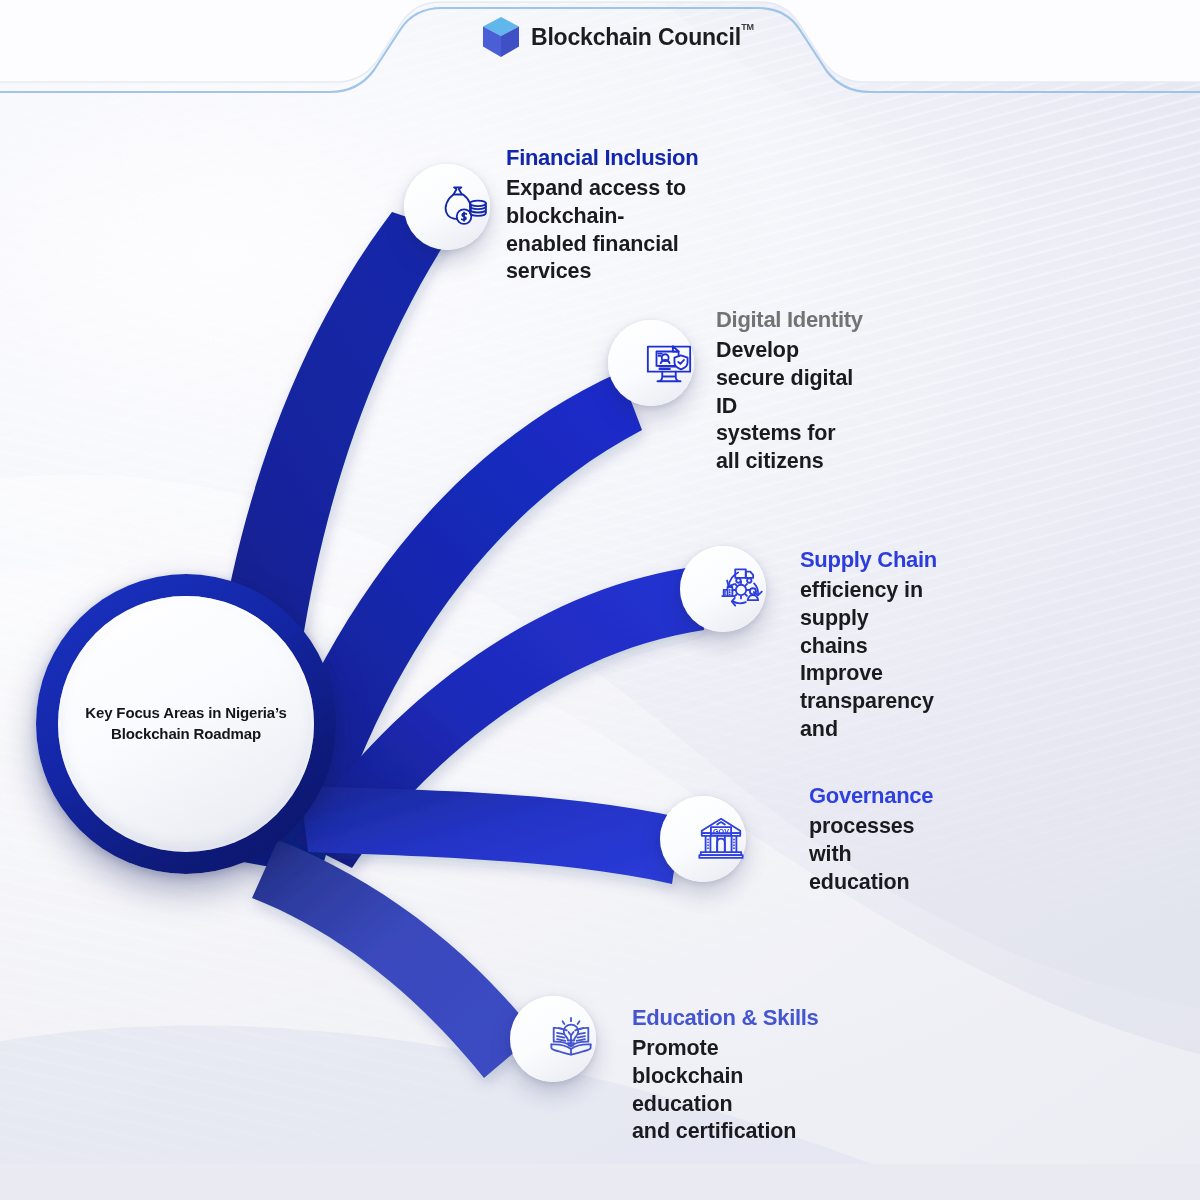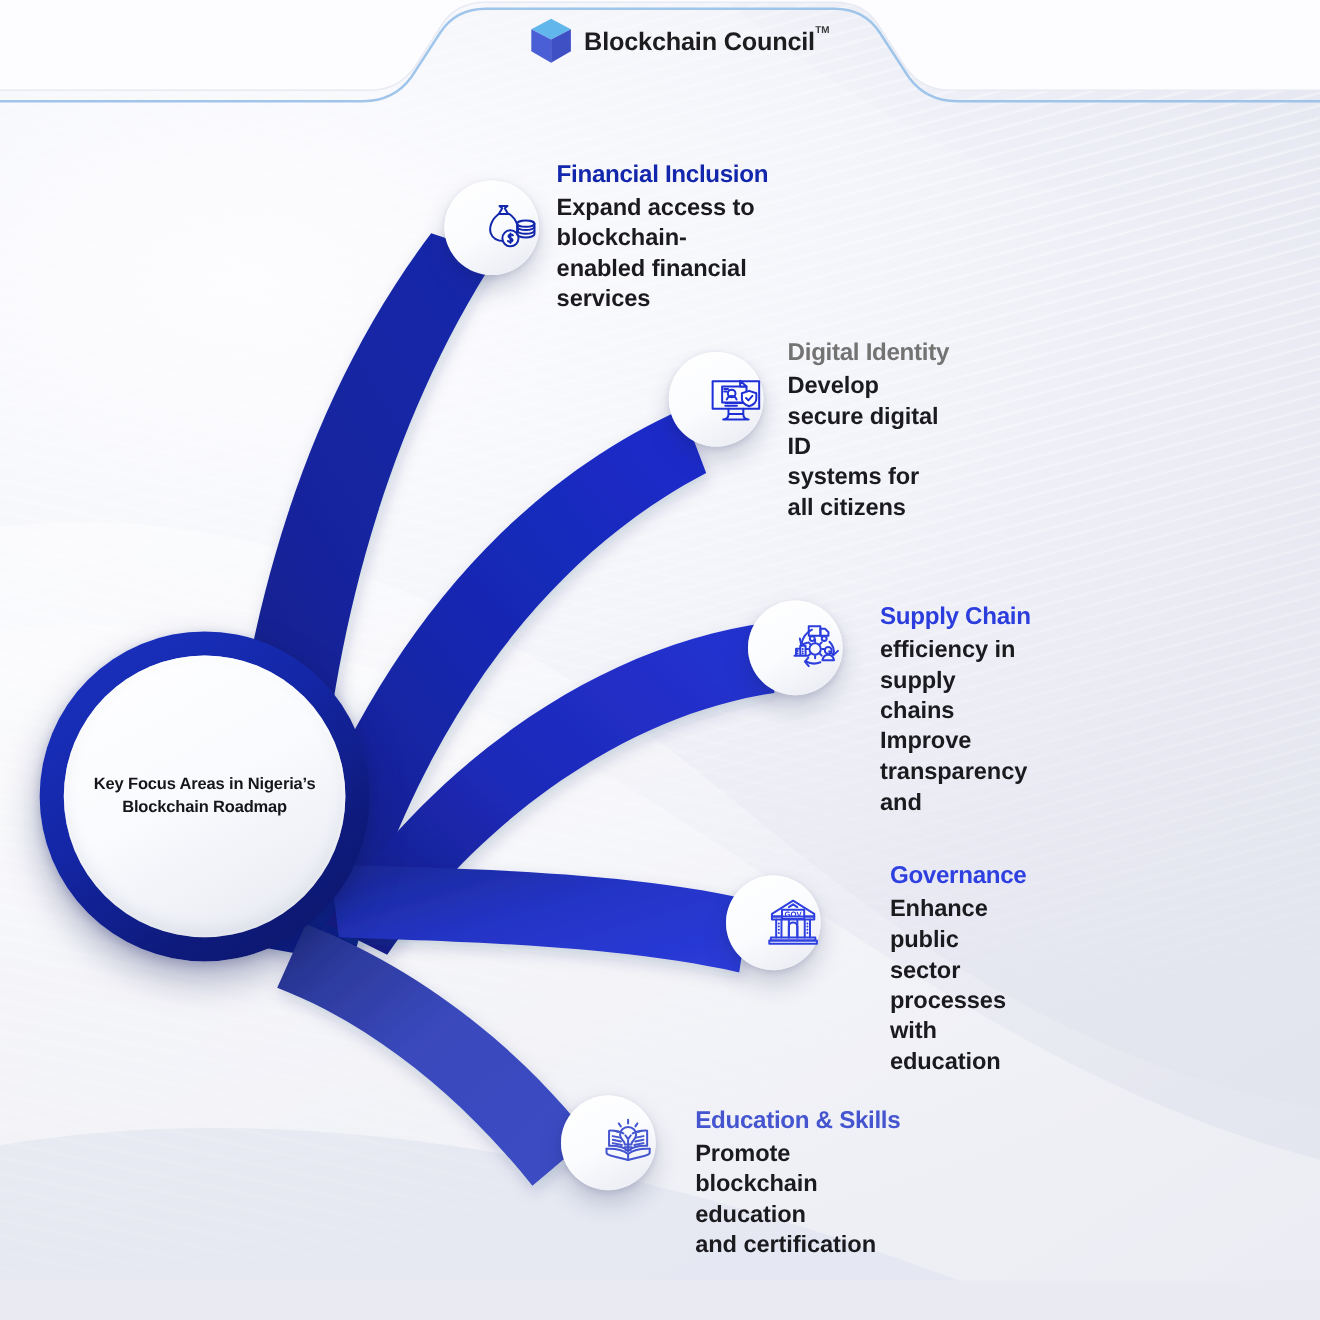--- a/index.html
+++ b/index.html
@@ -292,21 +292,20 @@
           <path d="M12.5,26.5 l0.01,0 M12.5,29.5 l0.01,0 M12.5,32.5 l0.01,0 M12.5,35.5 l0.01,0"></path>
           <path d="M39.5,26.5 l0.01,0 M39.5,29.5 l0.01,0 M39.5,32.5 l0.01,0 M39.5,35.5 l0.01,0"></path>
           <path d="M5,39.7 l42,0 l0,3 l-42,0 Z"></path>
           <path d="M3.5,42.7 l45,0 l0,3 l-45,0 Z"></path>
         </g>
       </svg>
     </div>
     <div class="node-text" style="left:776px;top:784px;margin-left:33px;">
       <p class="node-title" style="color:#2f40e0">Governance</p>
       <p class="node-desc">
-        <span>Enhance public sector</span>
         <span>processes with education</span>
       </p>
     </div>
   </div>
 
   <div class="node" style="left:0;top:0;">
     <div class="icon-badge" style="left:510px;top:996px;">
       <svg width="50" height="50" viewBox="0 0 52 52">
         <g fill="none" stroke="#4455cf" stroke-width="1.9" stroke-linecap="round" stroke-linejoin="round">
           <path d="M26,4.2 l0,3.4 M17.2,7.6 l1.9,2.8 M34.8,7.6 l-1.9,2.8 M13.4,14.6 l3.3,1.1 M38.6,14.6 l-3.3,1.1"></path>

